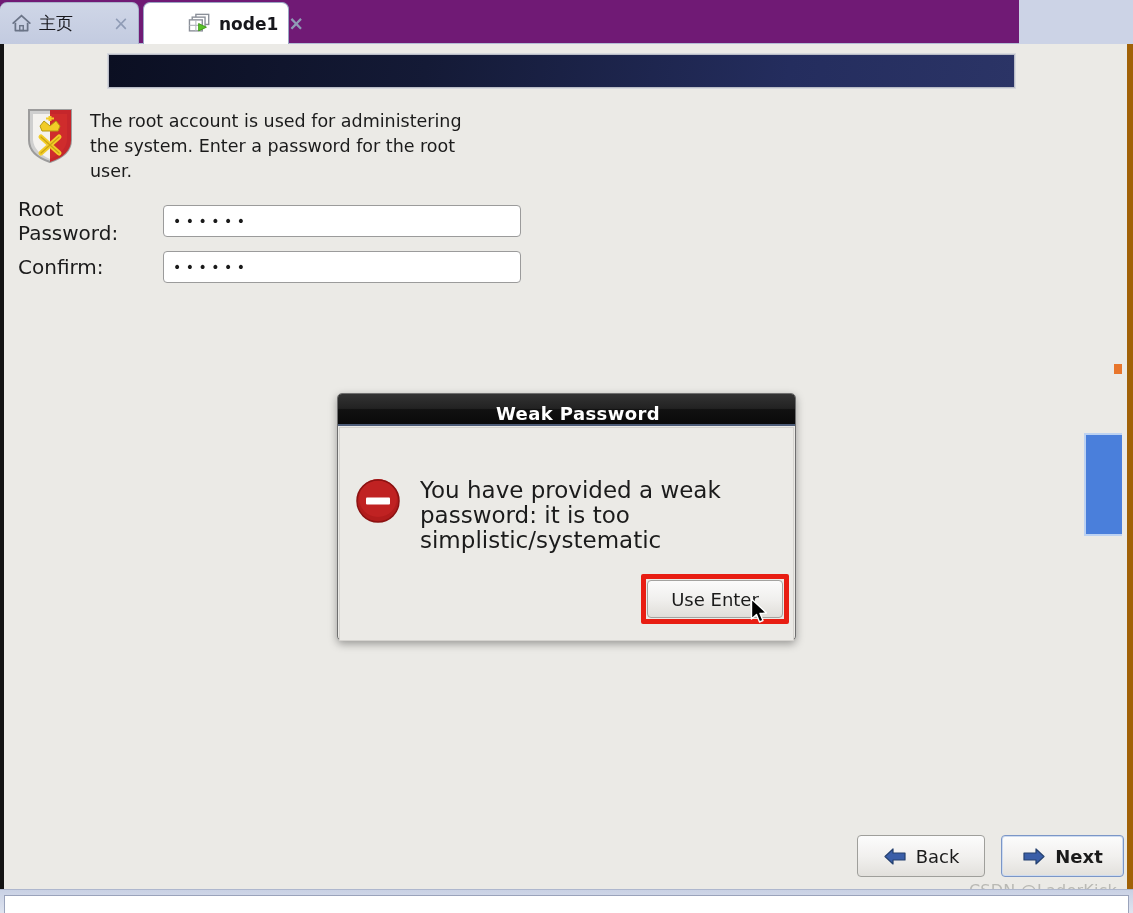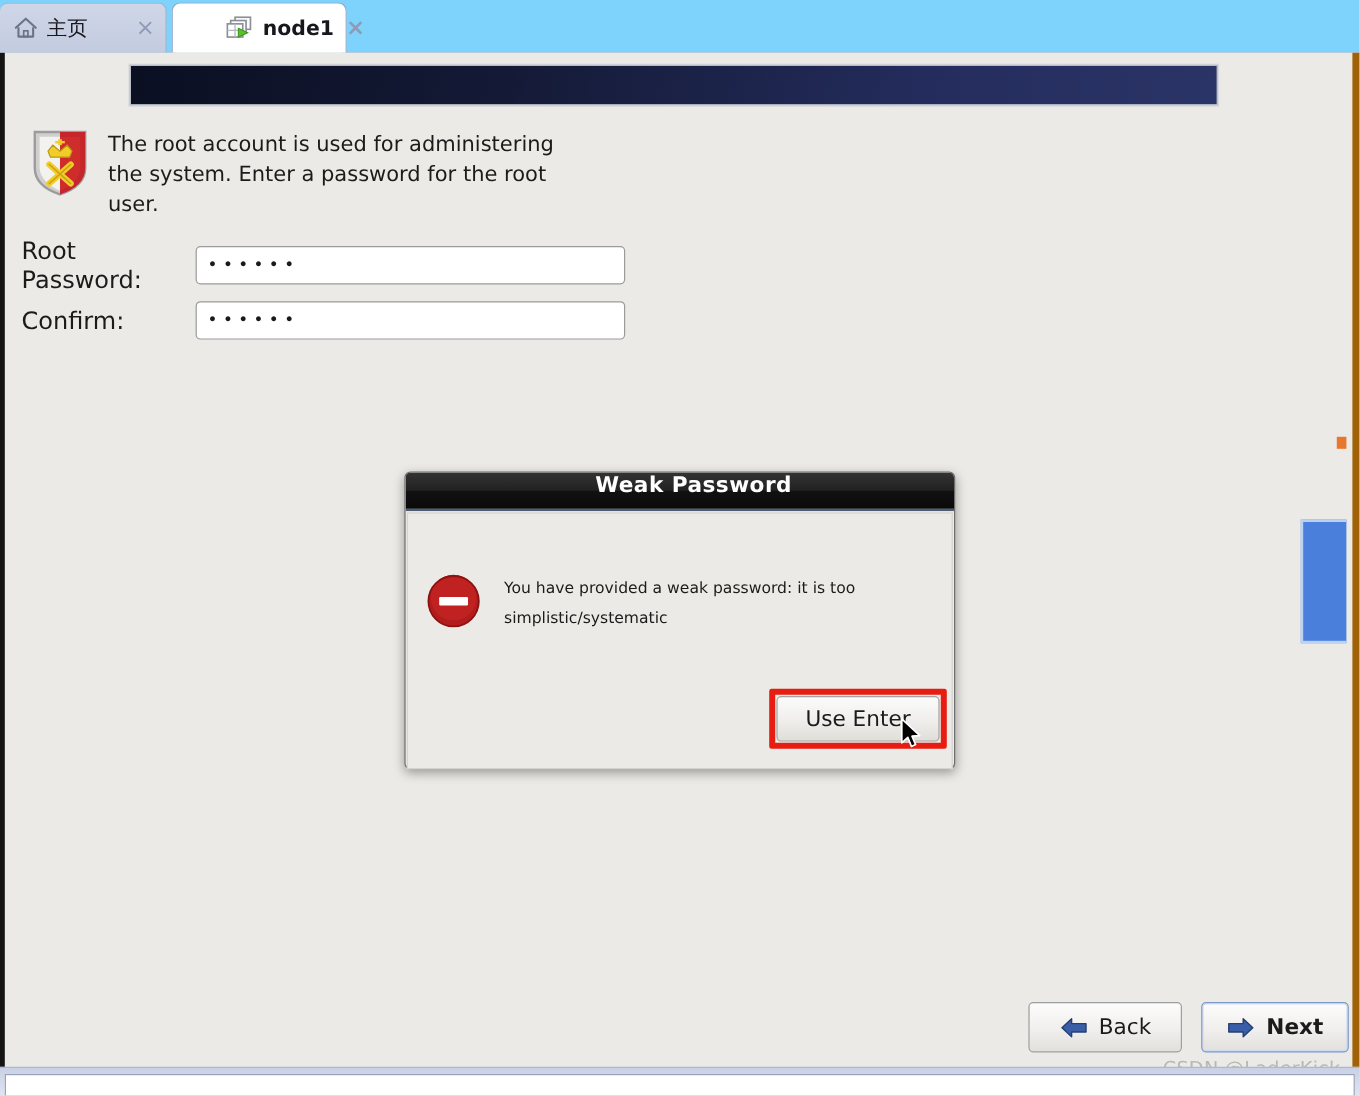--- a/index.html
+++ b/index.html
@@ -16,22 +16,22 @@
     position: relative;
     width: 1133px;
     height: 913px;
     background: #ccd3e6;
   }
 
   
   #tabbar {
     position: absolute;
     left: 0; top: 0;
-    width: 1133px; height: 44px;
-    background: #7dd3fc;
+    width: 1019px; height: 44px;
+    background: #701a75;
     border-bottom: 1px solid #b3bcd4;
   }
   .tab {
     position: absolute;
     top: 2px;
     height: 42px;
     display: flex;
     align-items: center;
     padding: 0 9px 0 11px;
     border-top-left-radius: 7px;
@@ -204,21 +204,21 @@
     border: 1px solid #6f6f6f;
     border-radius: 5px;
     box-shadow: 0 3px 9px rgba(0,0,0,0.35);
   }
   #dialog-titlebar {
     height: 32px;
     background: linear-gradient(to bottom, #333333 0%, #222222 48%, #111111 52%, #0a0a0a 100%);
     border-top-left-radius: 4px;
     border-top-right-radius: 4px;
     display: flex;
-    align-items: flex-start;
+    align-items: flex-end;
     justify-content: center;
     border-bottom: 2px solid #4d5c78;
     padding-left: 23px;
   }
   #dialog-title {
     color: #ffffff;
     font-size: 18px;
     font-weight: bold;
     letter-spacing: 0.4px;
   }
@@ -232,21 +232,21 @@
   #dialog-content {
     position: absolute;
     left: 14px; top: 49px;
     display: flex;
     align-items: flex-start;
   }
   #error-icon { width: 48px; height: 48px; flex: none; }
   #dialog-message {
     margin-left: 18px;
     margin-top: 1px;
-    font-size: 13px;
+    font-size: 23px;
     line-height: 25px;
     color: #1b1b1b;
     width: 365px;
   }
   .dlg-btn {
     position: absolute;
     height: 38px;
     display: flex;
     align-items: center;
     justify-content: center;

